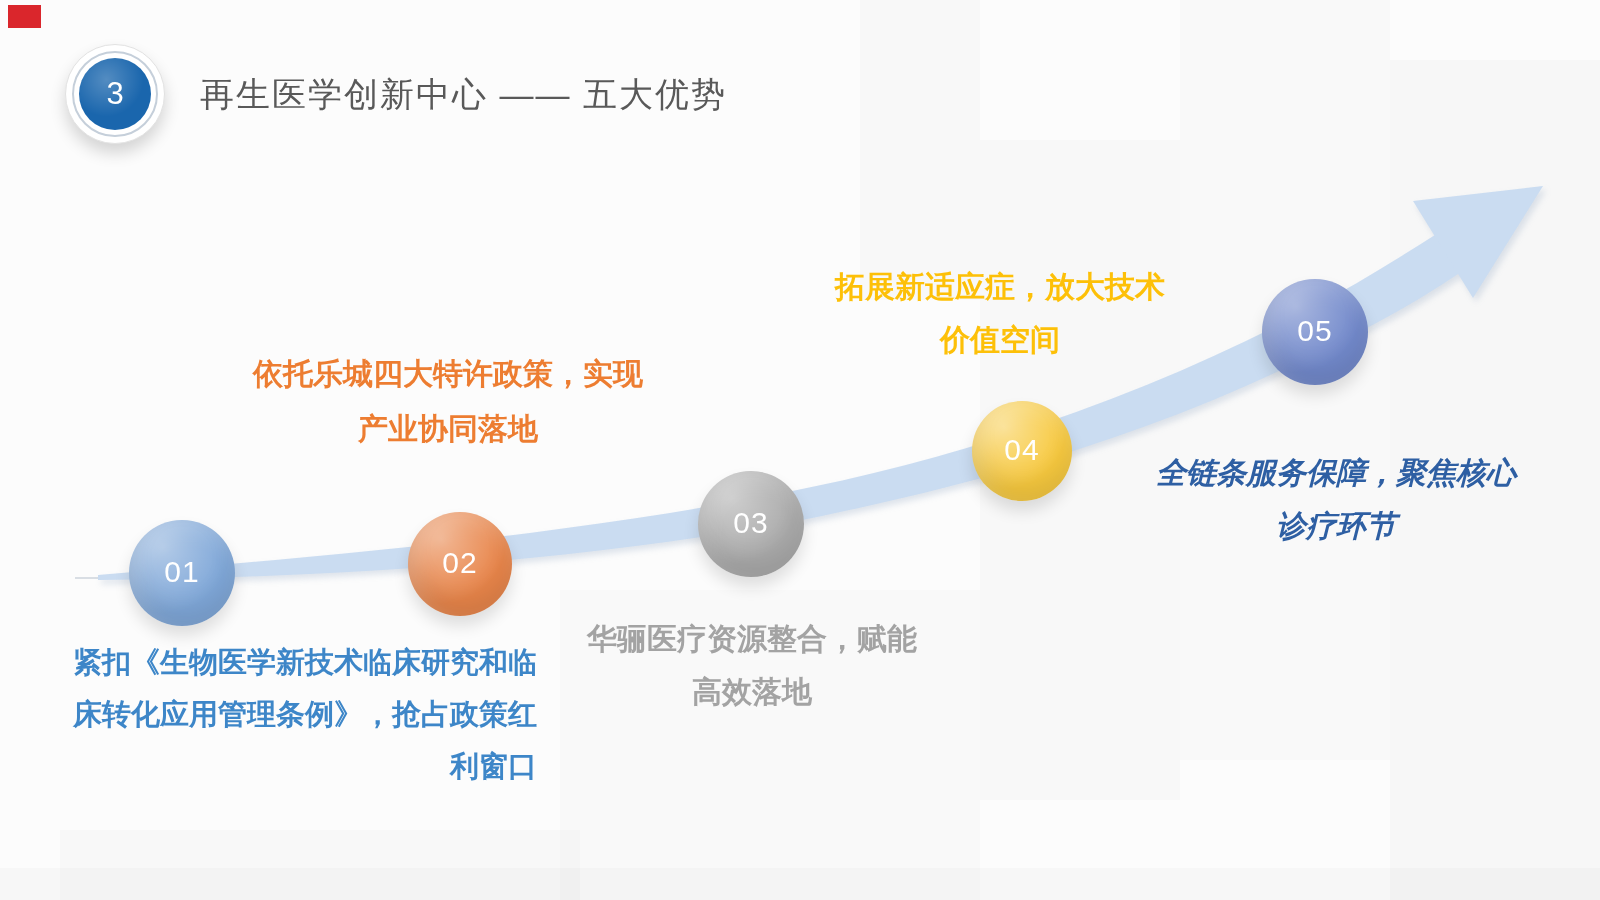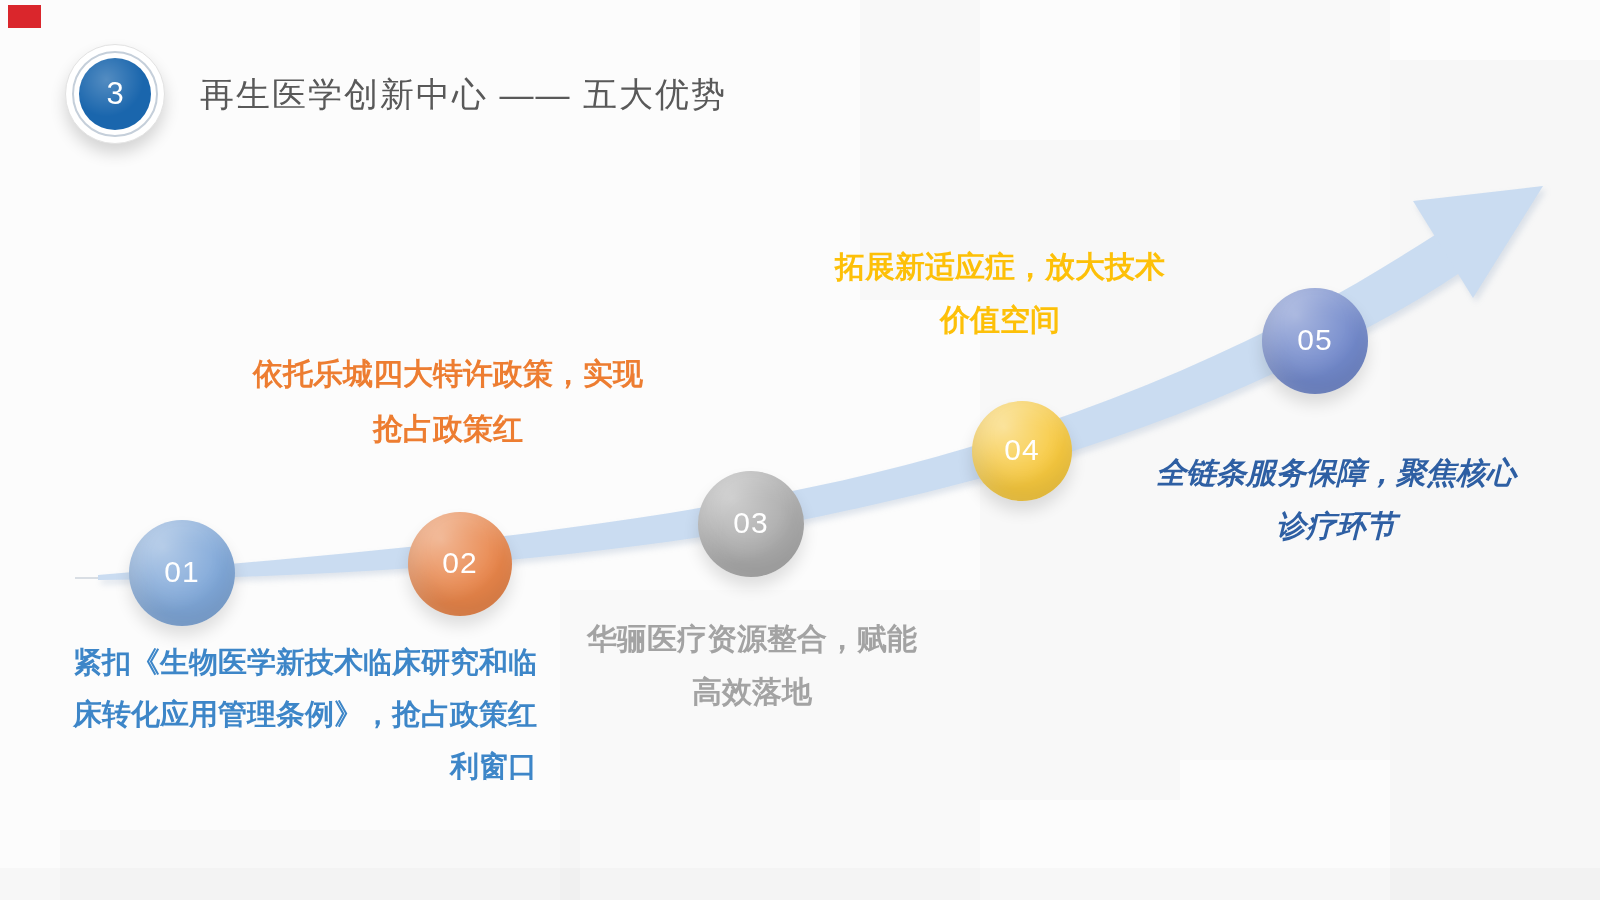--- a/index.html
+++ b/index.html
@@ -51,31 +51,31 @@
   }
   .step-circle span{transform:translateY(-1px);}
   .c1{left:129px;top:520px;width:106px;height:106px;
       background:radial-gradient(circle at 32% 26%, rgba(255,255,255,0.40), rgba(255,255,255,0) 62%), var(--step1-circle,#7fa7d8);}
   .c2{left:408px;top:512px;width:104px;height:104px;
       background:radial-gradient(circle at 32% 26%, rgba(255,255,255,0.40), rgba(255,255,255,0) 62%), var(--step2-circle,#e8854a);justify-content:center;}
   .c3{left:698px;top:471px;width:106px;height:106px;
       background:radial-gradient(circle at 32% 26%, rgba(255,255,255,0.42), rgba(255,255,255,0) 62%), var(--step3-circle,#aaaaaa);justify-content:center;}
   .c4{left:972px;top:401px;width:100px;height:100px;
       background:radial-gradient(circle at 32% 26%, rgba(255,255,255,0.45), rgba(255,255,255,0) 62%), var(--step4-circle,#f7c93f);}
-  .c5{left:1262px;top:288px;width:106px;height:106px;
+  .c5{left:1262px;top:279px;width:106px;height:106px;
       background:radial-gradient(circle at 32% 26%, rgba(255,255,255,0.38), rgba(255,255,255,0) 62%), var(--step5-circle,#7289cb);}
   
   .step-text{
     position:absolute;z-index:4;text-align:center;font-weight:bold;
   }
   .step-text span{display:block;}
   .t1{left:27px;top:636px;width:510px;font-size:29px;line-height:52px;color:var(--step1-text,#3d86c8);text-align:right;}
   .t2{left:238px;top:346px;width:420px;font-size:30px;line-height:55px;color:var(--step2-text,#ed7d31);}
   .t3{left:547px;top:612px;width:410px;font-size:30px;line-height:53px;color:var(--step3-text,#a3a3a3);}
-  .t4{left:795px;top:240px;width:410px;font-size:30px;line-height:53px;color:var(--step4-text,#fdc008);}
+  .t4{left:795px;top:260px;width:410px;font-size:30px;line-height:53px;color:var(--step4-text,#fdc008);}
   .t5{left:1131px;top:446px;width:410px;font-size:30px;line-height:53px;color:var(--step5-text,#2e5fa3);font-style:italic;}
 </style>
 </head>
 <body>
 
 <div class="bg-patch" style="left:980px;top:140px;width:200px;height:660px;background:rgba(0,0,0,0.016);"></div>
 <div class="bg-patch" style="left:1180px;top:0;width:210px;height:760px;background:rgba(0,0,0,0.010);"></div>
 <div class="bg-patch" style="left:1390px;top:60px;width:210px;height:840px;background:rgba(0,0,0,0.020);"></div>
 <div class="bg-patch" style="left:860px;top:0;width:120px;height:300px;background:rgba(0,0,0,0.014);"></div>
 <div class="bg-patch" style="left:560px;top:590px;width:420px;height:310px;background:rgba(0,0,0,0.012);"></div>
@@ -120,21 +120,21 @@
     <span>05</span>
   </div>
 
 <div class="step-text t1">
   <span>紧扣《生物医学新技术临床研究和临</span>
   <span>床转化应用管理条例》，抢占政策红</span>
   <span>利窗口</span>
 </div>
 <div class="step-text t2">
   <span>依托乐城四大特许政策，实现</span>
-  <span>抢占政策红</span>
+  <span>产业协同落地</span>
 </div>
 <div class="step-text t3">
   <span>华骊医疗资源整合，赋能</span>
   <span>高效落地</span>
 </div>
 <div class="step-text t4">
   <span>拓展新适应症，放大技术</span>
   <span>价值空间</span>
 </div>
 <div class="step-text t5">

